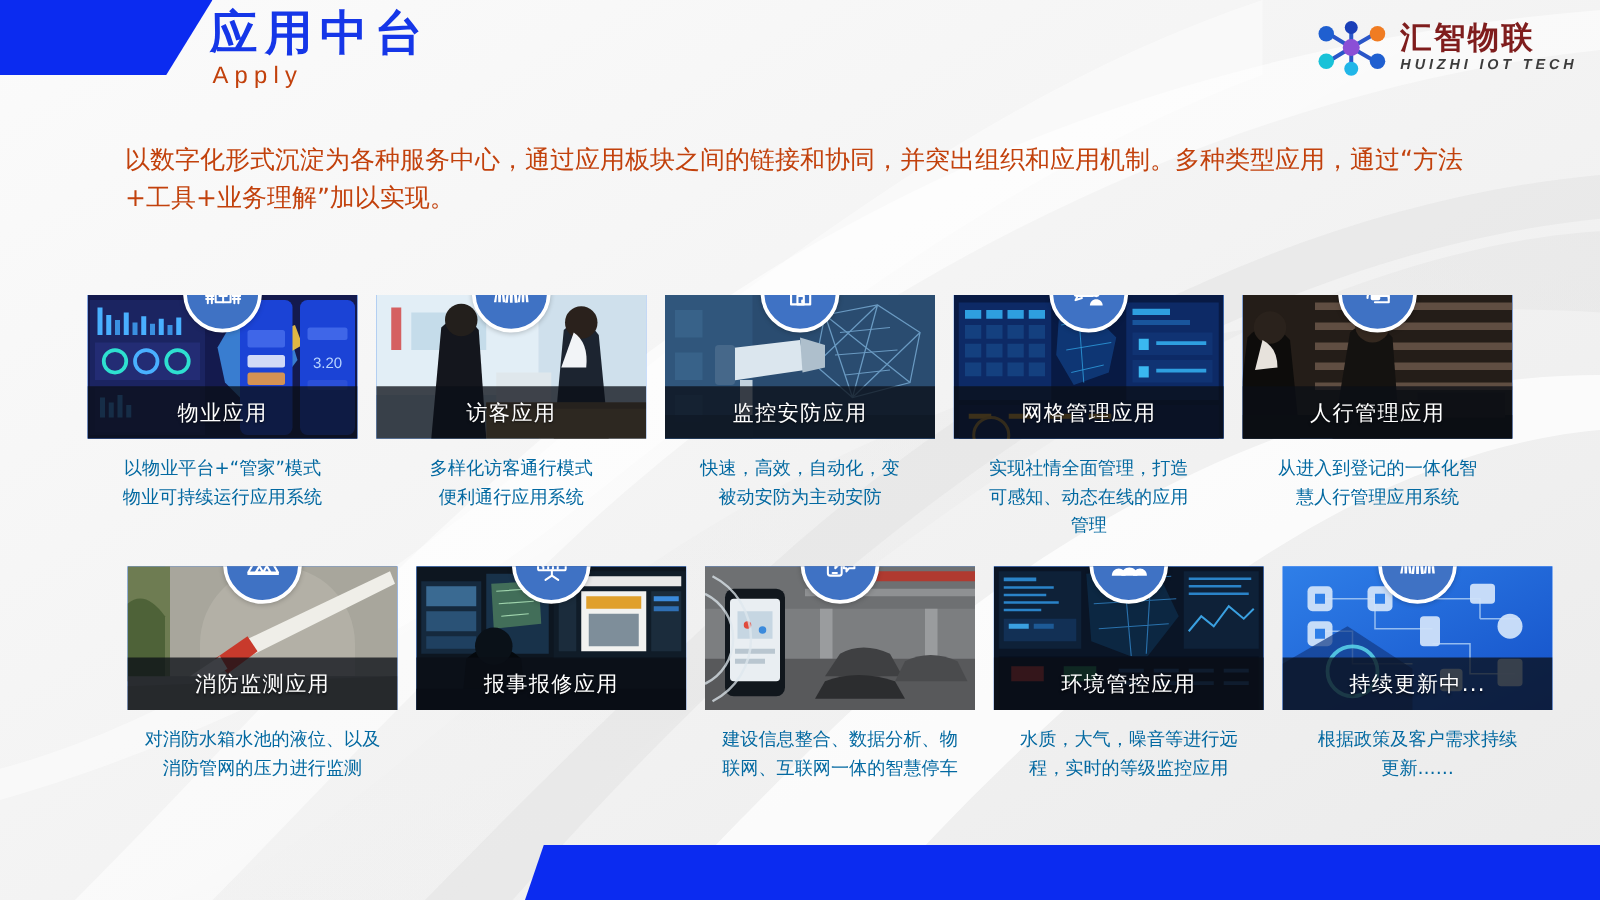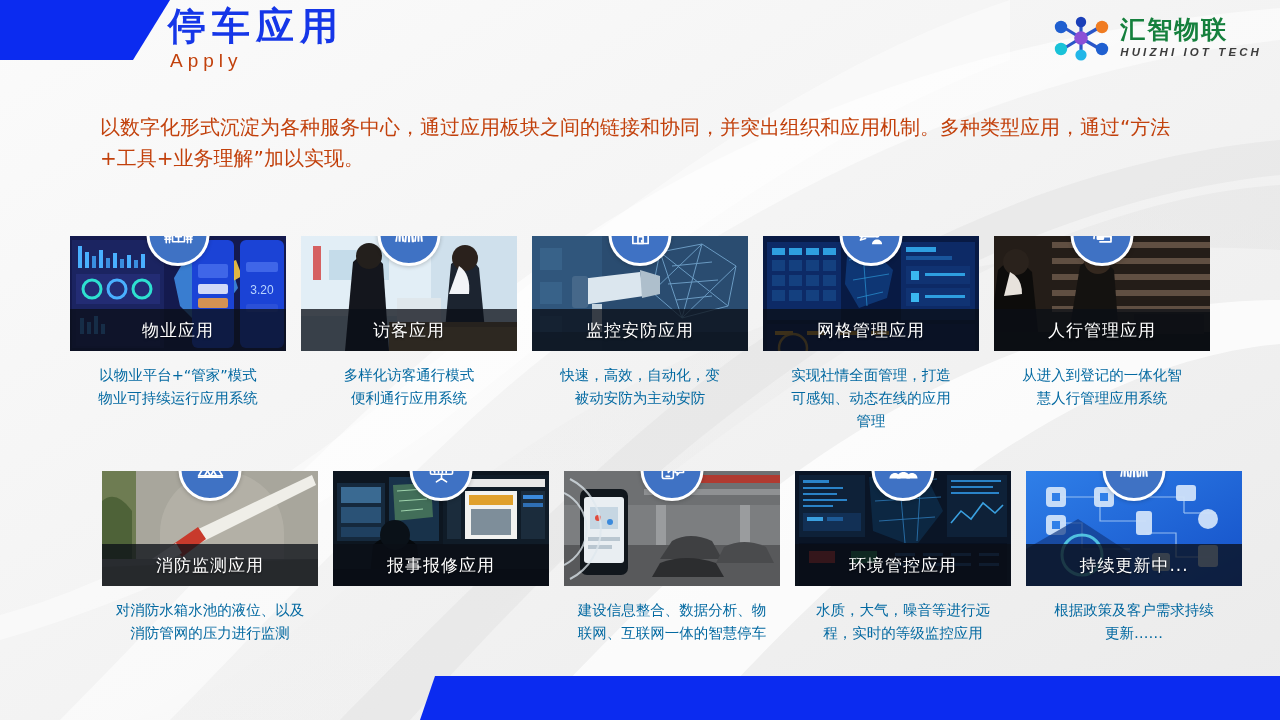--- a/index.html
+++ b/index.html
@@ -27,40 +27,40 @@
     position:absolute; left:170px; top:50px;
     font-size:19px; color:#c2410c; letter-spacing:5px;
     font-family:Liberation Sans, sans-serif;
   }
 
   
   .logo { position:absolute; right:18px; top:14px; display:flex; align-items:center; z-index:6; }
   .logo-mark { width:62px; height:48px; margin-right:7px; }
   .logo-text { display:flex; flex-direction:column; justify-content:center; }
   .logo-cn {
-    font-size:25px; font-weight:bold; color:#15803d; letter-spacing:2px;
+    font-size:25px; font-weight:bold; color:#7f1d1d; letter-spacing:2px;
     line-height:28px; font-family:"DejaVu Sans","Liberation Sans",sans-serif;
   }
   .logo-en {
     font-size:11.5px; color:#3c3c3c; letter-spacing:3.1px;
     line-height:16px; font-style:italic; font-weight:bold;
     font-family:"Liberation Sans",sans-serif;
   }
 
   
   .intro {
     position:absolute; left:100px; top:112px; width:1085px;
     font-size:20px; line-height:31px; color:#c2410c; z-index:4;
     font-family:"DejaVu Sans","Liberation Sans",sans-serif;
   }
 
   
   .grid { position:absolute; left:70px; top:236px; width:1145px; z-index:4; }
   .row { display:flex; gap:15px; }
-  .row + .row { margin-top:38px;padding-left:32px; }
+  .row + .row { margin-top:20px;padding-left:32px; }
   .card { width:216px; position:relative; }
 
   .card-figure {
     position:relative; width:216px; height:115px; overflow:hidden;
     background:#3b82f6;
   }
   .card-figure .art { position:absolute; inset:0; }
   .card-band {
     position:absolute; left:0; right:0; bottom:0; height:42px;
     background:rgba(10,14,22,.76);
@@ -112,21 +112,21 @@
   <path d="M1280,40 C1000,70 700,210 470,420 C320,560 230,660 170,720 L60,720 C180,600 300,460 470,320 C720,115 1010,30 1280,8 Z" fill="url(#swoopA)" opacity=".9"></path>
   <path d="M1280,300 C1080,300 860,400 690,560 C610,635 560,690 530,720 L700,720 C790,620 930,480 1090,400 C1160,365 1230,348 1280,344 Z" fill="#ffffff" opacity=".75"></path>
   <path d="M1280,140 C1060,160 820,270 620,450 C480,575 390,670 340,720 L410,720 C500,620 620,490 790,370 C960,250 1130,190 1280,175 Z" fill="#e2e2e2" opacity=".5"></path>
   <path d="M0,640 C140,600 320,520 470,400 C640,265 820,130 1010,60 L1010,0 C800,70 610,215 430,365 C280,490 130,580 0,615 Z" fill="#ffffff" opacity=".45"></path>
 </svg>
 
 <div class="header">
   <svg class="header-corner" viewBox="0 0 170 60">
     <polygon points="0,0 170,0 133,60 0,60" fill="#0b2bf0"></polygon>
   </svg>
-  <div class="header-title">停车应用</div>
+  <div class="header-title">应用中台</div>
   <div class="header-sub">Apply</div>
 </div>
 
 <div class="logo">
   <svg class="logo-mark" viewBox="0 0 62 48">
     <g stroke="#2a56c8" stroke-width="3.2" fill="none" stroke-linecap="round">
       <line x1="12" y1="13" x2="30" y2="24"></line>
       <line x1="12" y1="35" x2="30" y2="24"></line>
       <line x1="30" y1="24" x2="49" y2="13"></line>
       <line x1="30" y1="24" x2="49" y2="35"></line>

